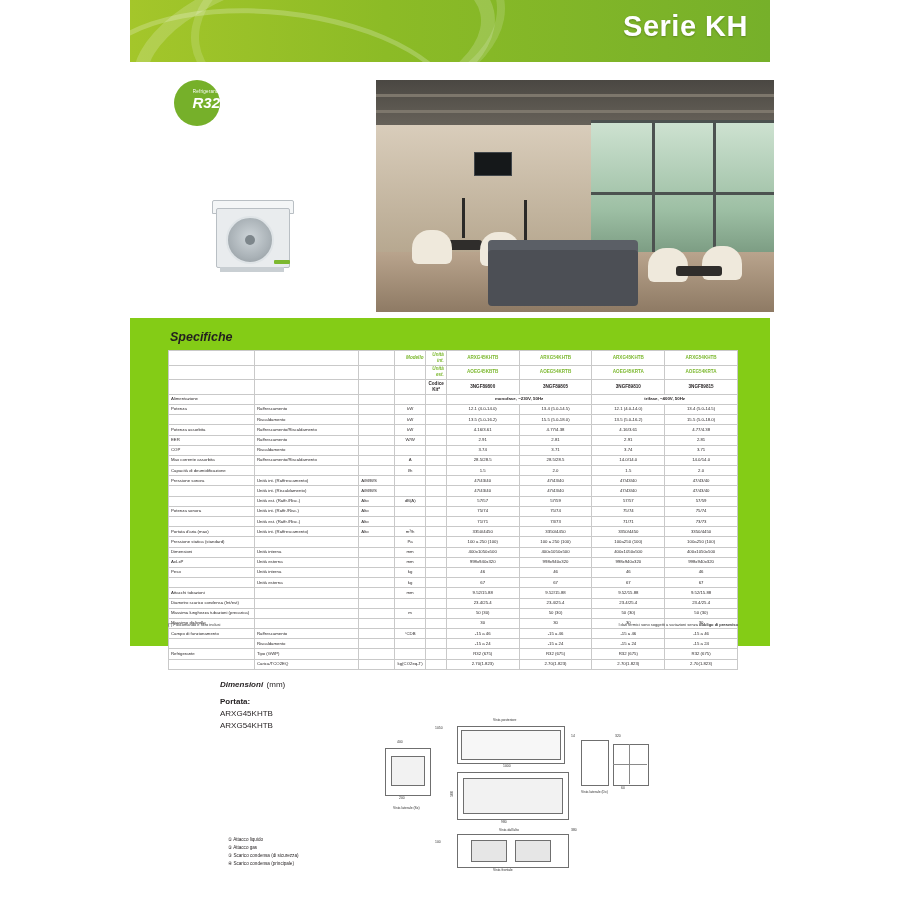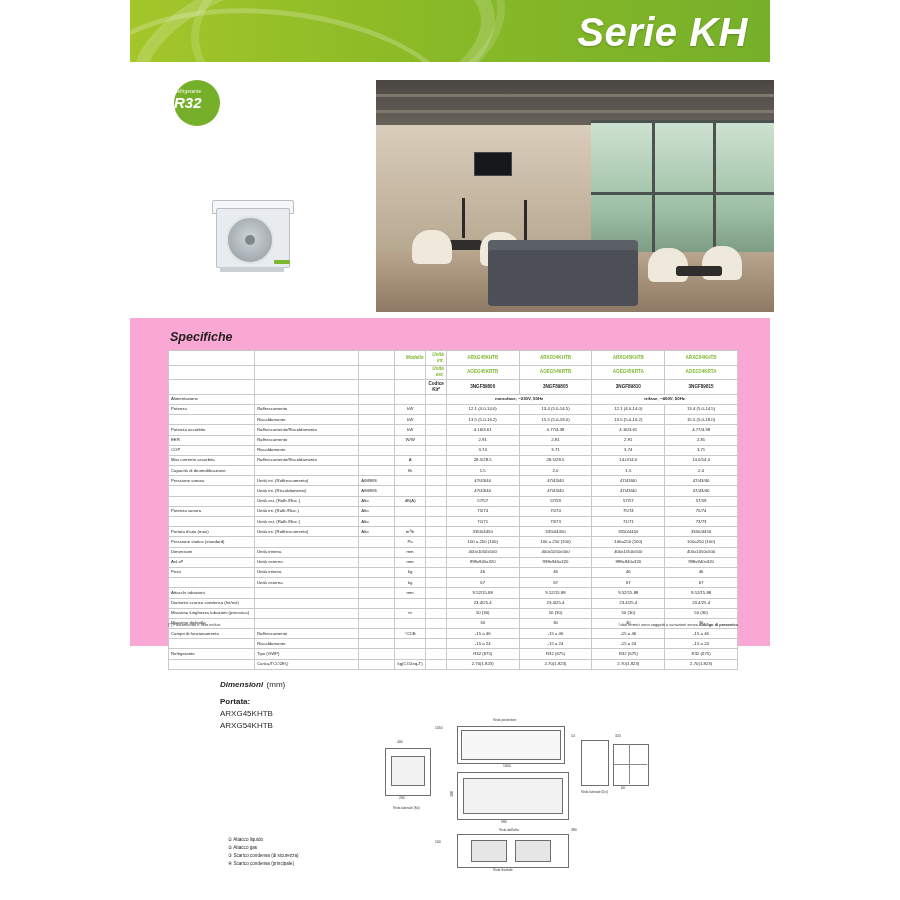--- a/index.html
+++ b/index.html
@@ -30,28 +30,28 @@
     transform:rotate(-8deg);
   }
   .header .swoosh3{
     position:absolute;left:-40px;top:10px;width:360px;height:160px;
     border-radius:50%;
     border:5px solid rgba(255,255,255,0.22);
     transform:rotate(6deg);
   }
   .header-title{
     position:absolute;right:22px;top:10px;
-    font-size:40px;font-style:italic;font-weight:bold;color:#ffffff;
+    font-size:29px;font-weight:bold;color:#ffffff;
     letter-spacing:0.5px;
     text-shadow:0 1px 2px rgba(0,0,0,.25);
   }
   
   .r32{
     position:absolute;left:174px;top:80px;width:46px;height:46px;border-radius:50%;
-    background:#76b02a;color:#fff;text-align:left;
+    background:#76b02a;color:#fff;text-align:right;
   }
   .r32 .small{font-size:4.5px;display:block;padding-top:9px;line-height:6px;letter-spacing:.2px;}
   .r32 .big{font-size:15px;font-weight:bold;display:block;line-height:15px;font-style:italic;}
   .outdoor-unit{
     position:absolute;left:212px;top:200px;width:84px;height:72px;
   }
   .ou-body{position:absolute;left:4px;top:8px;width:72px;height:58px;background:#e9ecee;border:1px solid #b9bfc4;border-radius:2px;}
   .ou-top{position:absolute;left:0px;top:0px;width:80px;height:12px;background:#f4f6f7;border:1px solid #b9bfc4;border-radius:2px 2px 0 0;}
   .ou-fan{position:absolute;left:14px;top:16px;width:44px;height:44px;border-radius:50%;background:radial-gradient(circle at 50% 45%,#cfd6da 0%, #aab2b7 60%, #8d969b 100%);border:2px solid #dfe4e7;}
   .ou-fan:after{content:"";position:absolute;left:17px;top:17px;width:10px;height:10px;border-radius:50%;background:#7d868b;}
@@ -71,21 +71,21 @@
   .ph-wall{position:absolute;left:0;top:45px;width:215px;height:130px;background:linear-gradient(180deg,#d9cdbb,#b6a78f);}
   .ph-sofa{position:absolute;left:112px;top:170px;width:150px;height:56px;background:#4c4f55;border-radius:4px;}
   .ph-sofa2{position:absolute;left:112px;top:160px;width:150px;height:16px;background:#5b5f66;border-radius:4px 4px 0 0;}
   .ph-chair{position:absolute;width:40px;height:34px;background:#efe9dc;border-radius:18px 18px 6px 6px;}
   .ph-table{position:absolute;width:46px;height:10px;background:#2f2d2b;border-radius:3px;}
   .ph-tv{position:absolute;left:98px;top:72px;width:36px;height:22px;background:#15181a;border:1px solid #41464a;}
   .ph-lamp{position:absolute;width:3px;height:40px;background:#2b2a28;}
   
   .spec-panel{
     position:absolute;left:130px;top:318px;width:640px;height:328px;
-    background:#f9a8d4;
+    background:#84cc16;
   }
   .spec-title{
     position:absolute;left:40px;top:12px;font-size:12.5px;font-weight:bold;font-style:italic;color:#231f20;
   }
   table.spec{
     position:absolute;left:38px;top:32px;width:570px;
     border-collapse:collapse;
     font-size:4.3px;
     background:#ffffff;
     color:#231f20;

